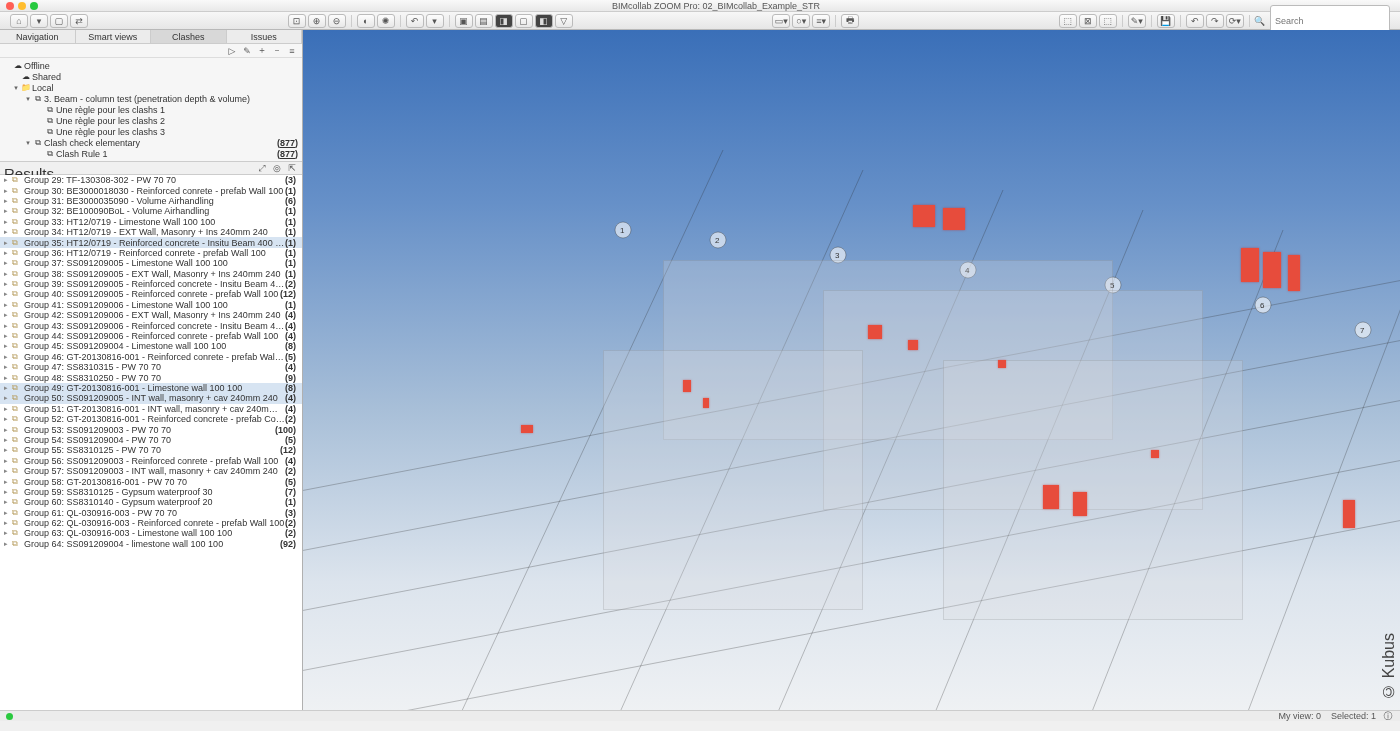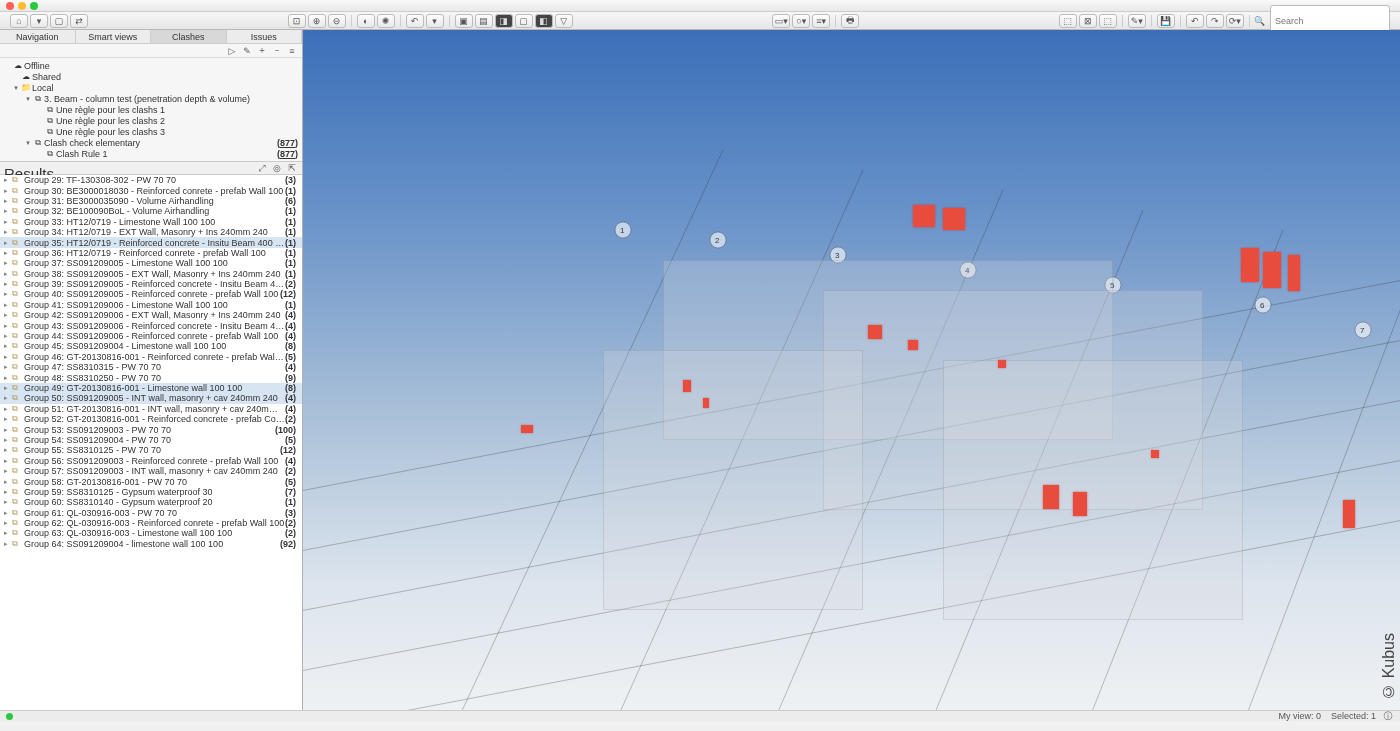--- a/index.html
+++ b/index.html
@@ -79,20 +79,21 @@
 </style>
 </head>
 <body>
 
 <div class="titlebar">
   <div class="traffic">
     <div class="dot r"></div>
     <div class="dot y"></div>
     <div class="dot g"></div>
   </div>
+  <div class="title">BIMcollab ZOOM Pro: 02_BIMcollab_Example_STR</div>
 </div>
 
 <div class="toolbar">
   <div class="tb-group">
     <div class="tb-btn">⌂</div>
     <div class="tb-btn">▾</div>
     <div class="tb-btn">▢</div>
     <div class="tb-btn">⇄</div>
   </div>
   <div class="tb-spacer"></div>

